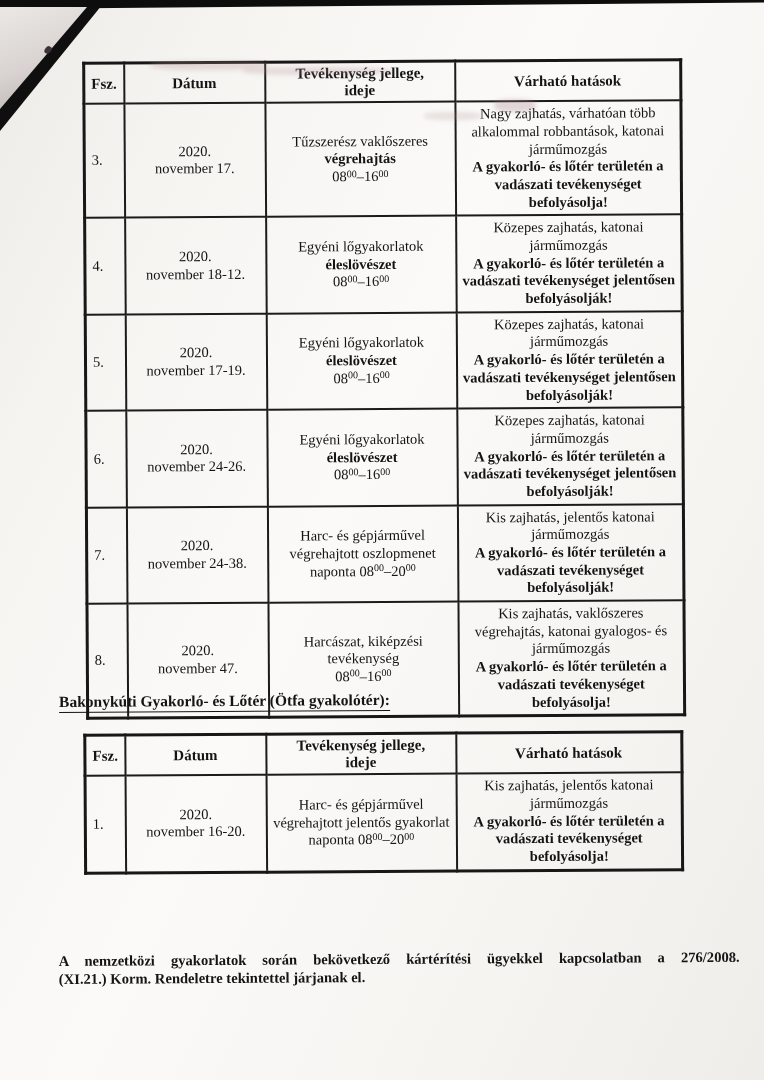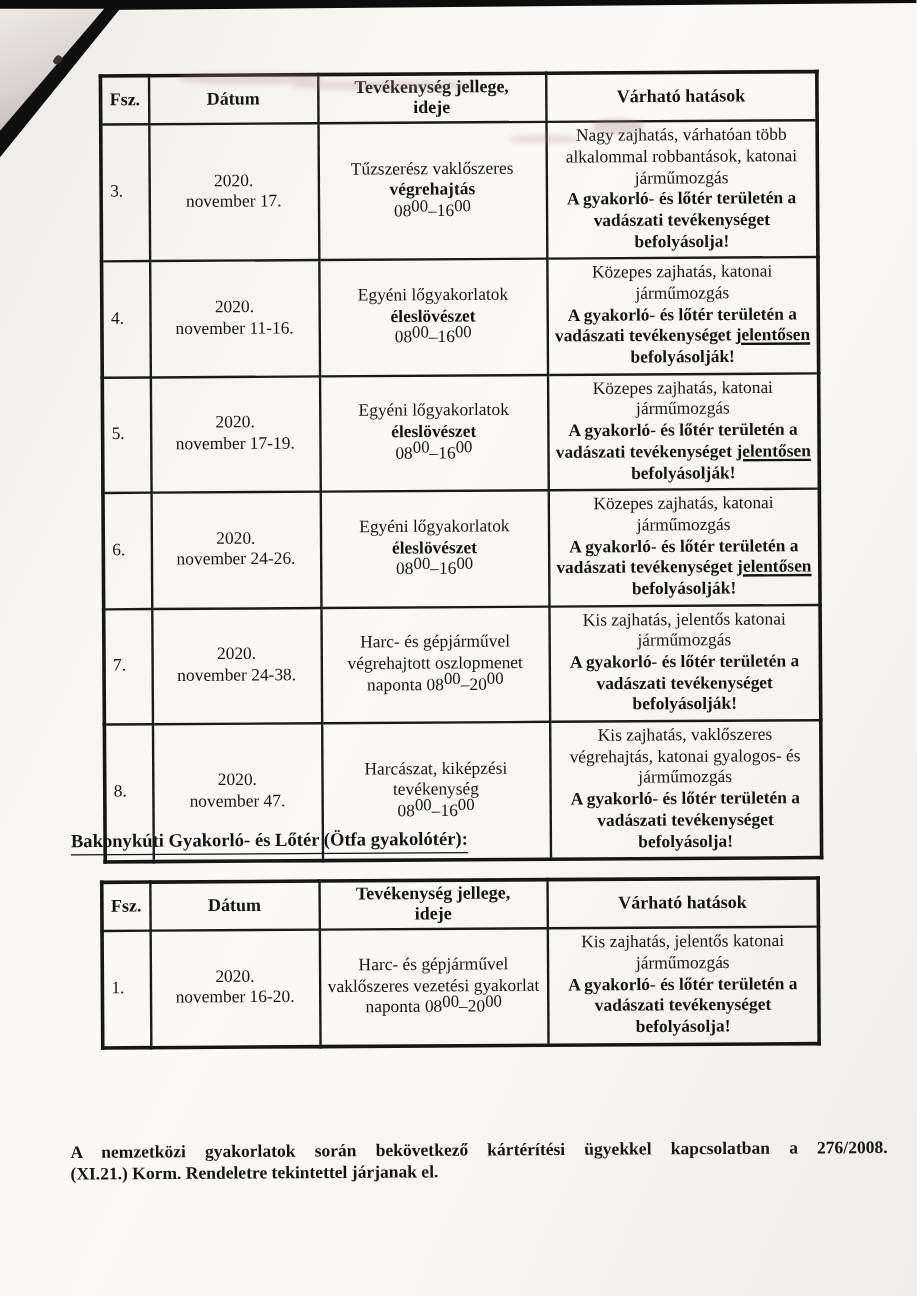--- a/index.html
+++ b/index.html
@@ -33,22 +33,22 @@
   #table2{left:81px;top:732px;}
   table{border-collapse:collapse;table-layout:fixed;width:599px;background:transparent;}
   th,td{border:2px solid #1b1b1b;overflow:hidden;}
   table{border:3px solid #171717;}
   th{font-weight:bold;font-size:15px;text-align:center;padding:2px 4px;line-height:1.14;vertical-align:middle;}
   td{font-size:14.5px;vertical-align:middle;padding:3px 5px;line-height:1.22;}
   td.c-fsz{text-align:left;padding-left:6px;}
   td.c-date,td.c-act,td.c-eff{text-align:center;}
   .line{min-height:0;}
   .b{font-weight:bold;}
-  .u{text-decoration:underline;text-decoration-thickness:2px;text-underline-offset:2px;}
-  .sup{font-size:14px;position:relative;top:-4.5px;}
+  .u{text-decoration-thickness:2px;text-underline-offset:2px;}
+  .sup{font-size:10px;position:relative;top:-4.5px;}
 
   
   .section-heading{position:absolute;left:57px;top:691px;z-index:2;
     font-weight:bold;font-size:15.5px;}
   .section-heading span{display:inline-block;border-bottom:1.7px solid #141414;padding-bottom:1px;}
   .footer{position:absolute;left:55px;top:951px;width:681px;z-index:2;
     font-weight:bold;font-size:14.6px;line-height:1.22;}
   .footer .l1{text-align:justify;text-align-last:justify;}
   .footer .l2{text-align:left;}
 </style>
@@ -105,21 +105,21 @@
             </td>
             <td class="c-eff">
               <div class="line"><span>Nagy zajhatás, várhatóan több alkalommal robbantások, katonai járműmozgás</span></div>
               <div class="line"><span class="b">A gyakorló- és lőtér területén a vadászati tevékenységet befolyásolja!</span></div>
             </td>
           </tr>
           <tr style="height: 90px;">
             <td class="c-fsz">4.</td>
             <td class="c-date">
               <div>2020.</div>
-              <div>november 11-16.</div>
+              <div>november 18-12.</div>
             </td>
             <td class="c-act">
               <div class="line"><span>Egyéni lőgyakorlatok</span></div>
               <div class="line"><span class="b">éleslövészet</span></div>
               <div class="line"><span>08</span><span class="sup">00</span><span>–16</span><span class="sup">00</span></div>
             </td>
             <td class="c-eff">
               <div class="line"><span>Közepes zajhatás, katonai járműmozgás</span></div>
               <div class="line"><span class="b">A gyakorló- és lőtér területén a vadászati tevékenységet </span><span class="b u">jelentősen</span><span class="b"> befolyásolják!</span></div>
             </td>
@@ -220,21 +220,21 @@
           </tr>
         </thead>
         <tbody>
           <tr style="height: 93px;">
             <td class="c-fsz">1.</td>
             <td class="c-date">
               <div>2020.</div>
               <div>november 16-20.</div>
             </td>
             <td class="c-act">
-              <div class="line"><span>Harc- és gépjárművel vaklőszeres vezetési gyakorlat</span></div>
+              <div class="line"><span>Harc- és gépjárművel végrehajtott jelentős gyakorlat</span></div>
               <div class="line"><span>naponta 08</span><span class="sup">00</span><span>–20</span><span class="sup">00</span></div>
             </td>
             <td class="c-eff">
               <div class="line"><span>Kis zajhatás, jelentős katonai járműmozgás</span></div>
               <div class="line"><span class="b">A gyakorló- és lőtér területén a vadászati tevékenységet befolyásolja!</span></div>
             </td>
           </tr>
         </tbody>
       </table>
     </div>

